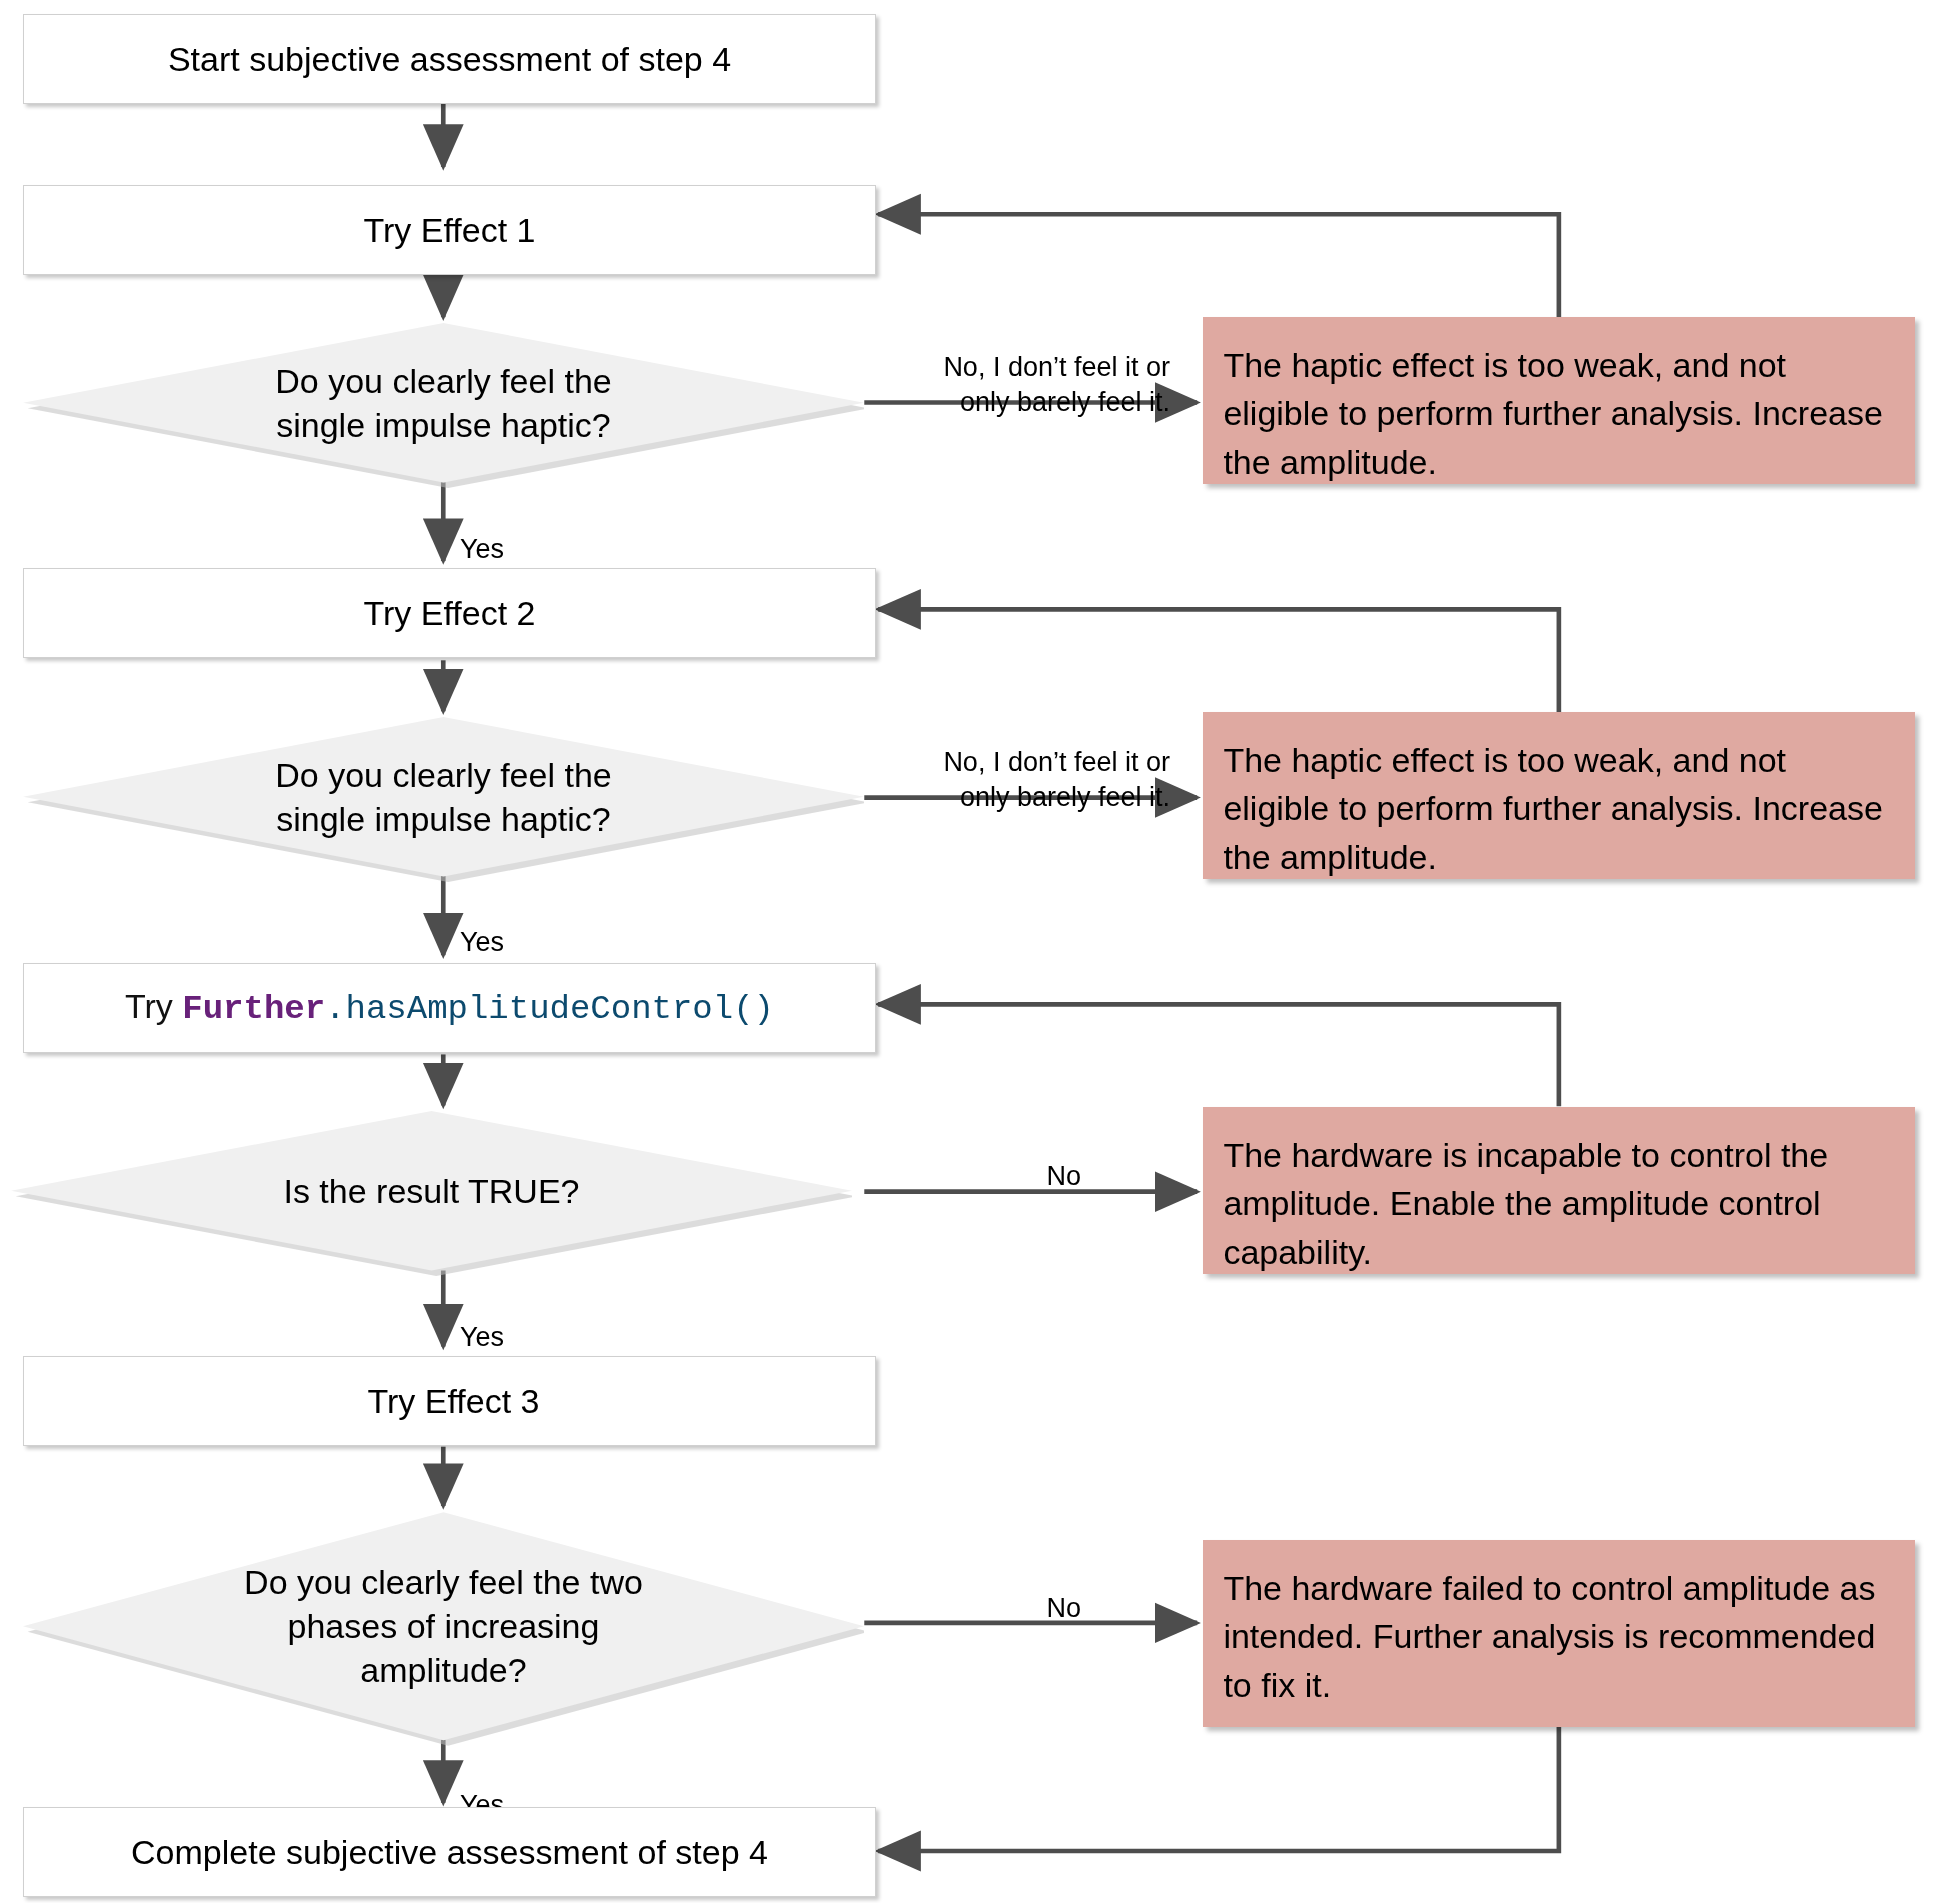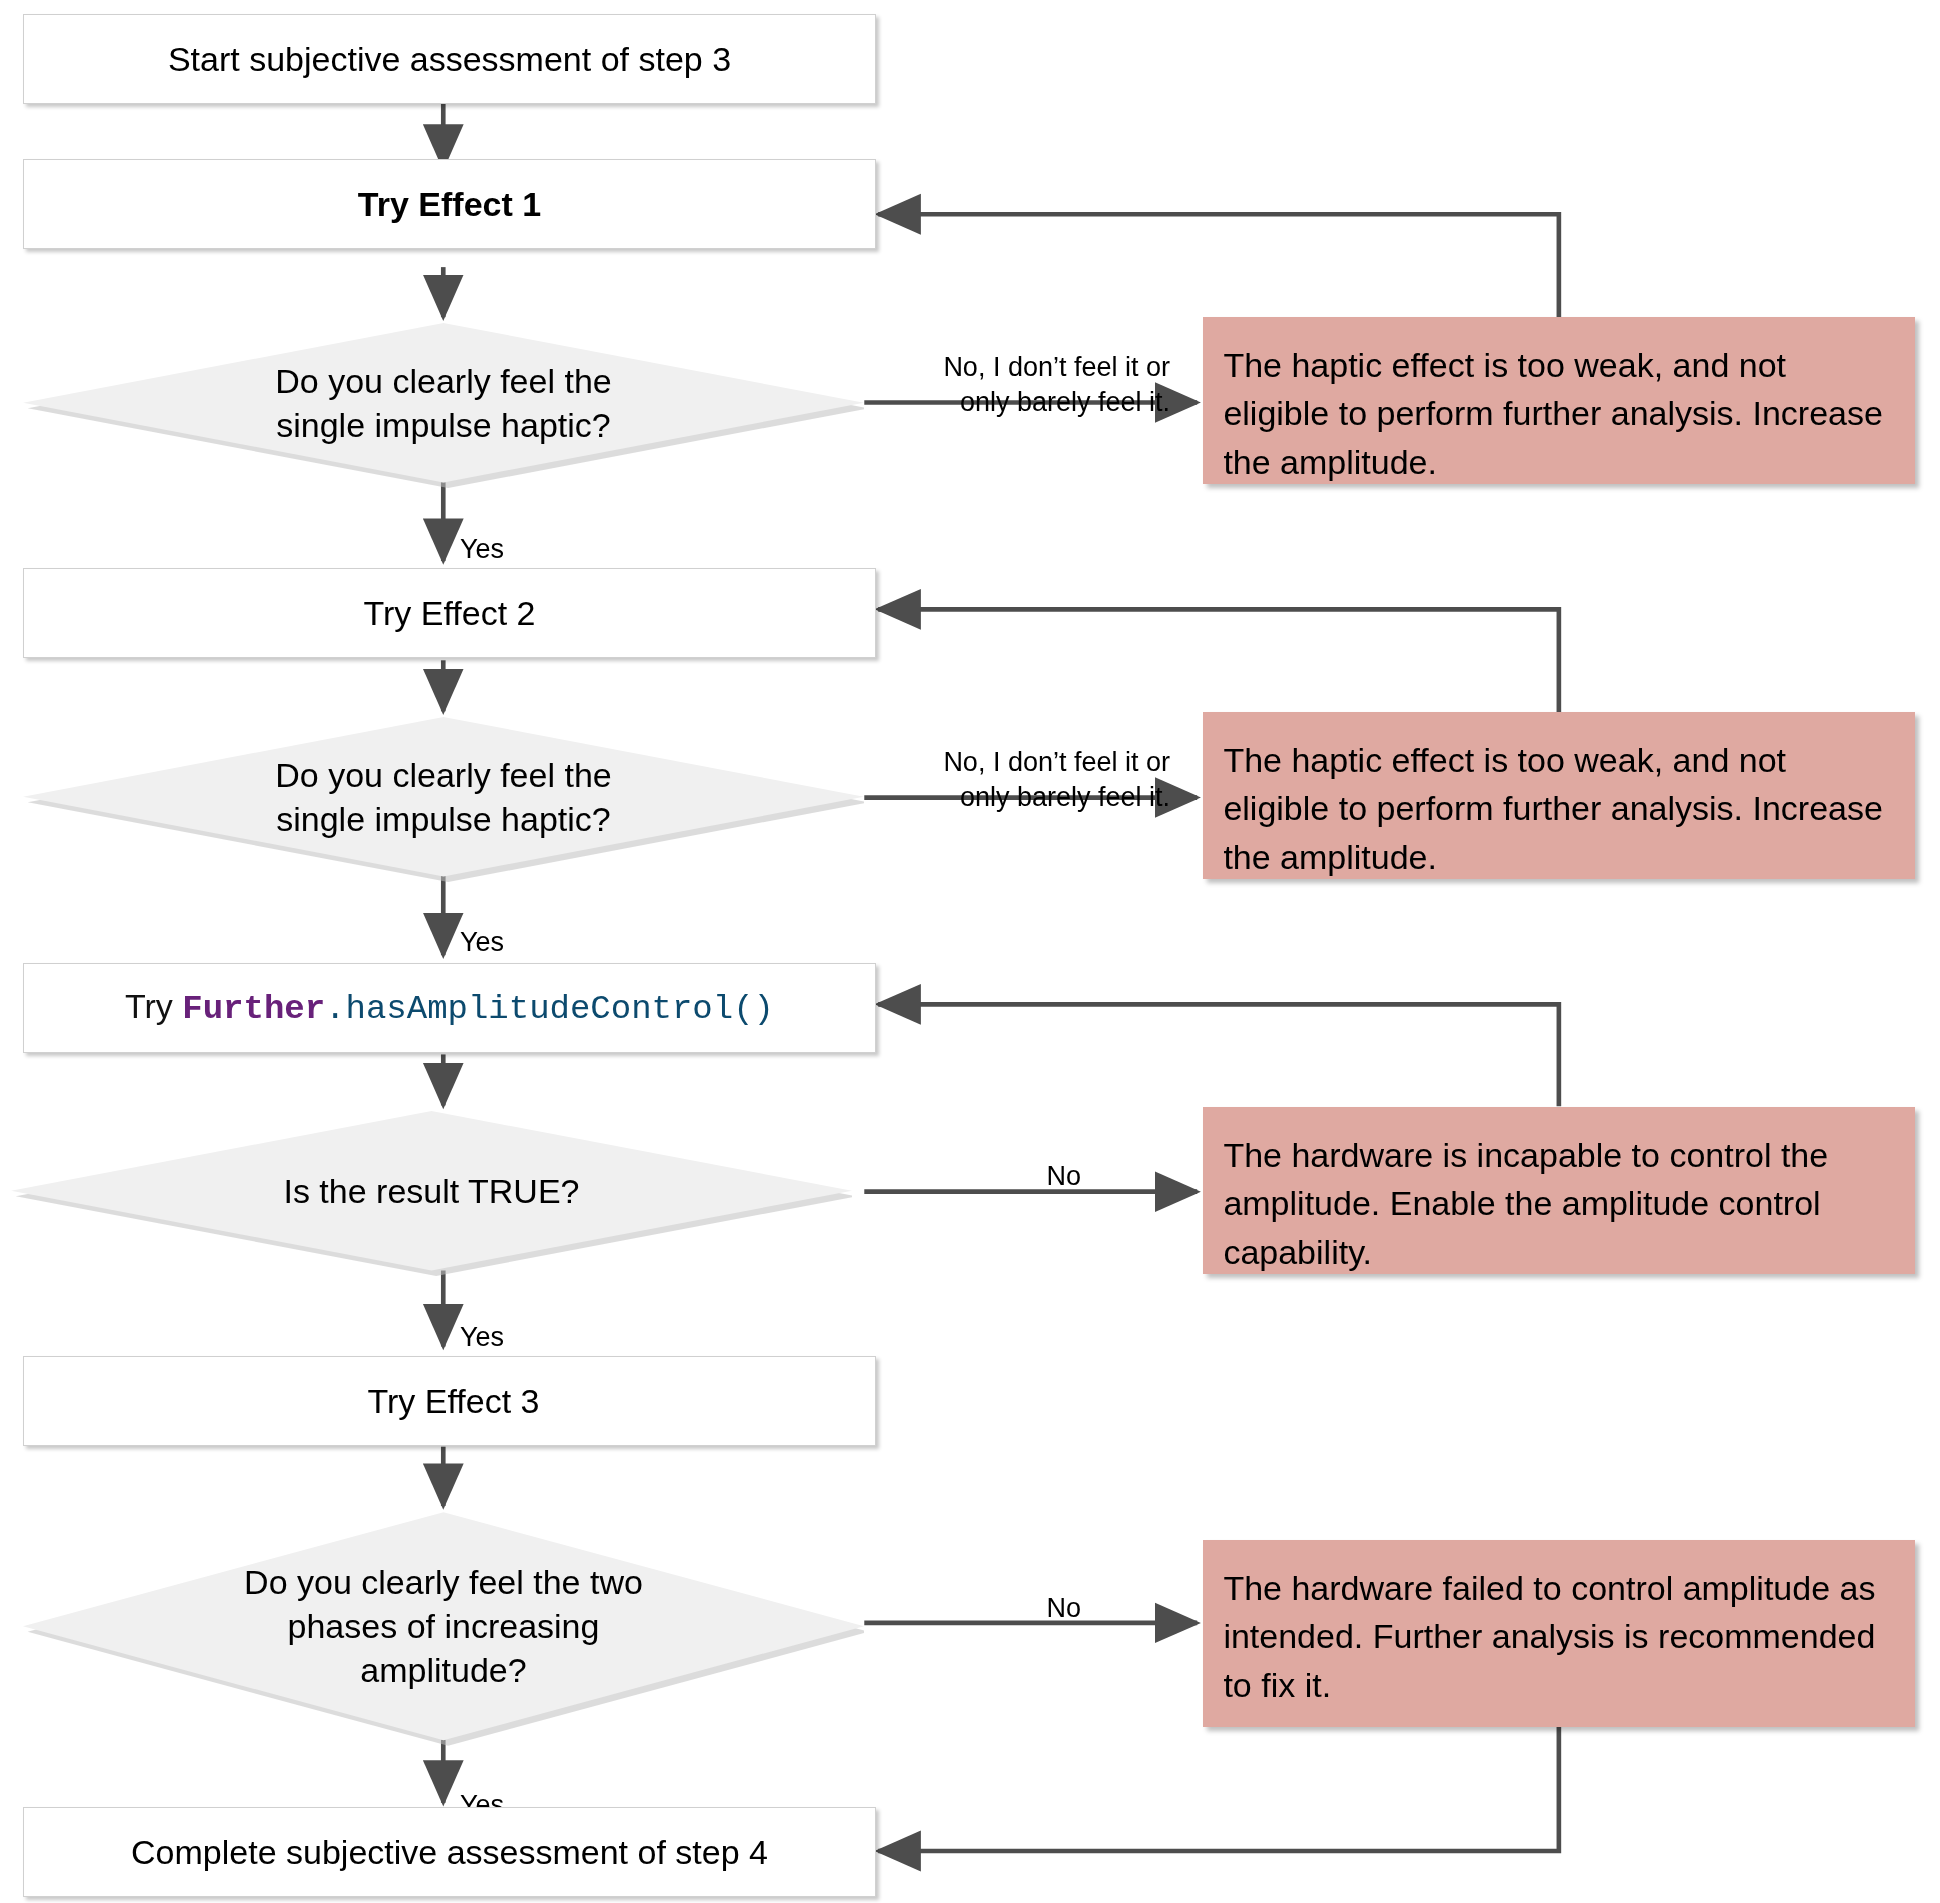--- a/index.html
+++ b/index.html
@@ -158,24 +158,24 @@
 
       <path d="M1681,768 L1681,657 L947,657"></path>
 
       <path d="M1681,1193 L1681,1083 L947,1083"></path>
 
       <path d="M1681,1862 L1681,1996 L947,1996"></path>
     </g>
   </svg>
 
   <div class="proc" style="left:23px; top:14px; width:853px; height:90px;">
-    <span>Start subjective assessment of step 3</span>
-  </div>
-
-  <div class="proc" style="left:23px; top:159px; width:853px; height:90px;font-weight:bold;">
+    <span>Start subjective assessment of step 4</span>
+  </div>
+
+  <div class="proc" style="left:23px; top:185px; width:853px; height:90px;">
     <span>Try Effect 1</span>
   </div>
 
   <div class="diamond-wrap" style="left:23px; top:323px; width:841px; height:160px;">
     <svg width="841" height="165" viewBox="0 0 907 178" xmlns="http://www.w3.org/2000/svg">
       <polygon points="453.5,172 0,86 453.5,0 907,86" fill="#bfbfbf" opacity="0.55" transform="translate(5,6)"></polygon>
       <polygon points="453.5,172 0,86 453.5,0 907,86" fill="#f0f0f0"></polygon>
     </svg>
     <div class="diamond-label">Do you clearly feel the
 single impulse haptic?</div>

